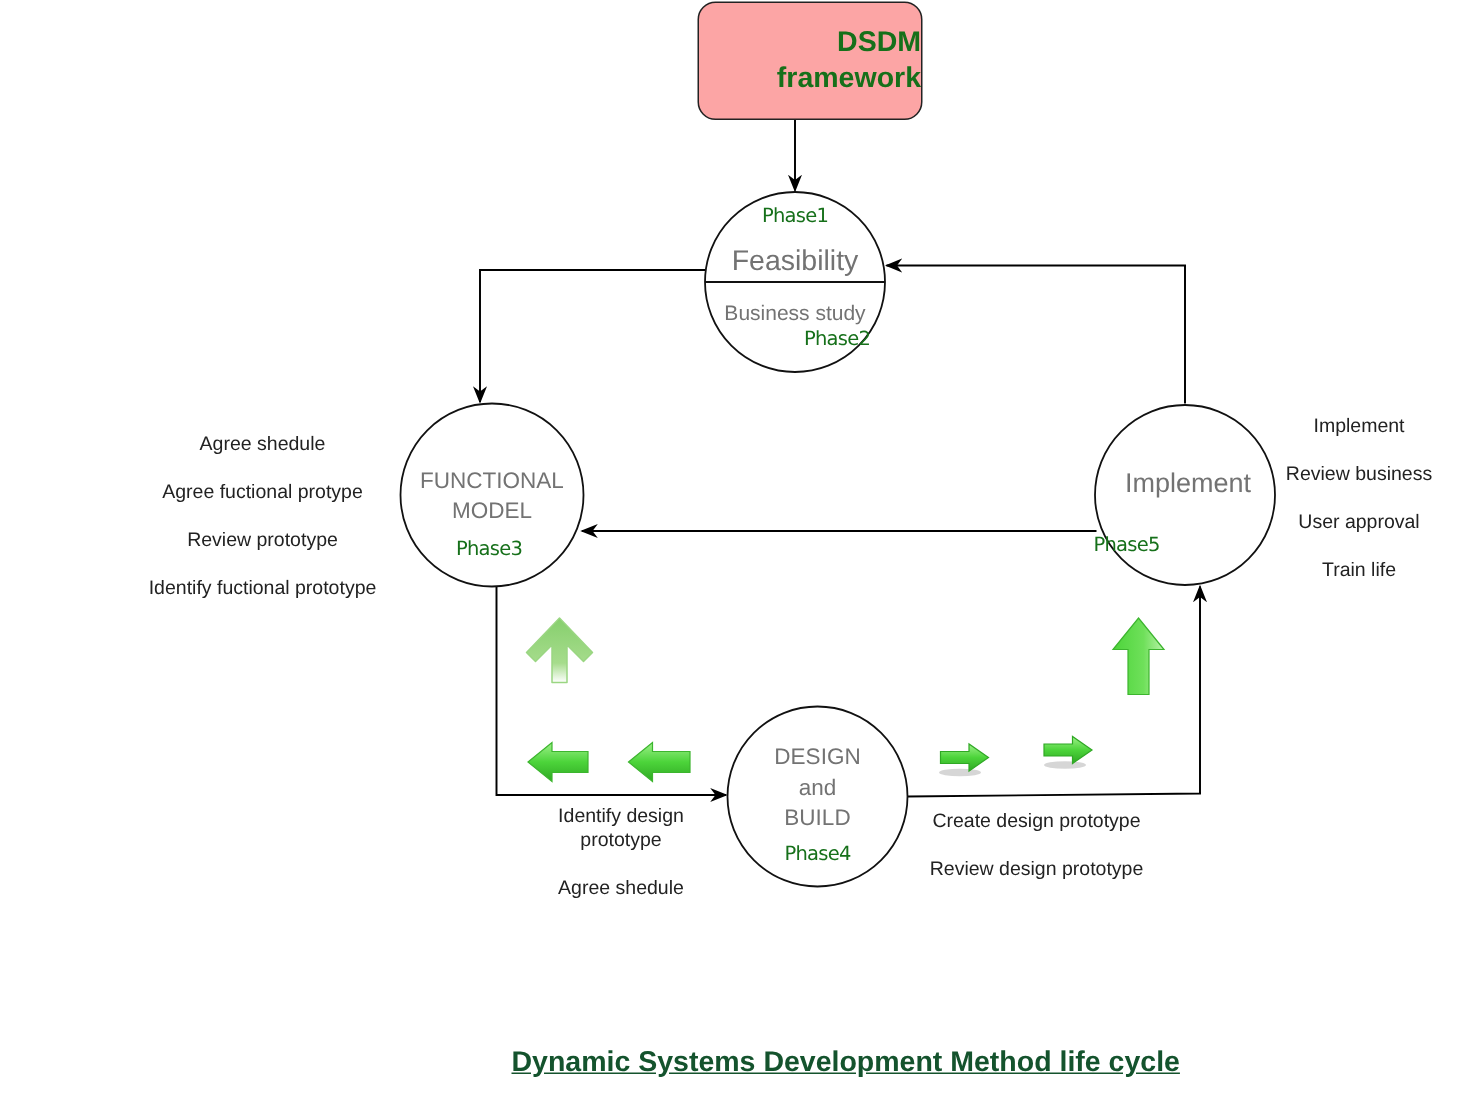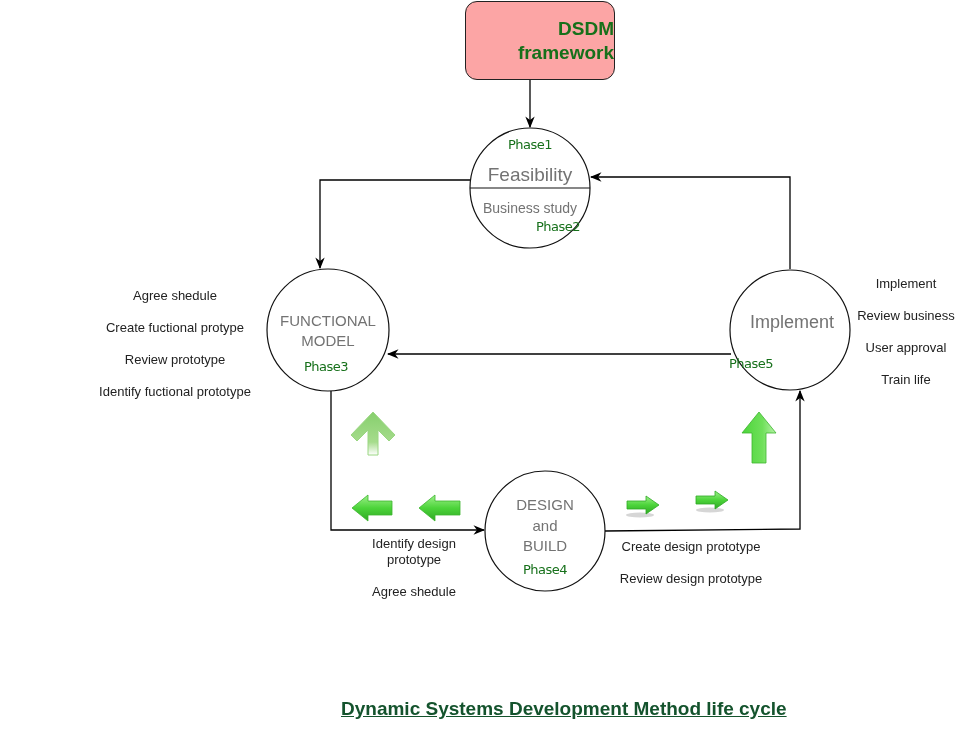--- a/index.html
+++ b/index.html
@@ -80,21 +80,21 @@
 
 <div class="t phase" style="left:530px; top:137px;">Phase1</div>
 <div class="t red" style="left:530px; top:164px; font-size:19px;">Feasibility</div>
 <div class="t red" style="left:530px; top:200px; font-size:14px;">Business study</div>
 <div class="t phase" style="left:530px; top:219px;margin-left:28px;">Phase2</div>
 
 <div class="t red" style="left:328px; top:312px; font-size:15px;">FUNCTIONAL</div>
 <div class="t red" style="left:328px; top:332px; font-size:15px;">MODEL</div>
 <div class="t phase" style="left:326px; top:359px;">Phase3</div>
 <div class="t label" style="left:175px; top:288px;">Agree shedule</div>
-<div class="t label" style="left:175px; top:320px;">Create fuctional protype</div>
+<div class="t label" style="left:175px; top:320px;">Agree fuctional protype</div>
 <div class="t label" style="left:175px; top:352px;">Review prototype</div>
 <div class="t label" style="left:175px; top:384px;">Identify fuctional prototype</div>
 
 <div class="t red" style="left:792px; top:312px; font-size:18px;">Implement</div>
 <div class="t phase" style="left:751px; top:356px;">Phase5</div>
 <div class="t label" style="left:906px; top:276px;">Implement</div>
 <div class="t label" style="left:906px; top:308px;">Review business</div>
 <div class="t label" style="left:906px; top:340px;">User approval</div>
 <div class="t label" style="left:906px; top:372px;">Train life</div>
 

